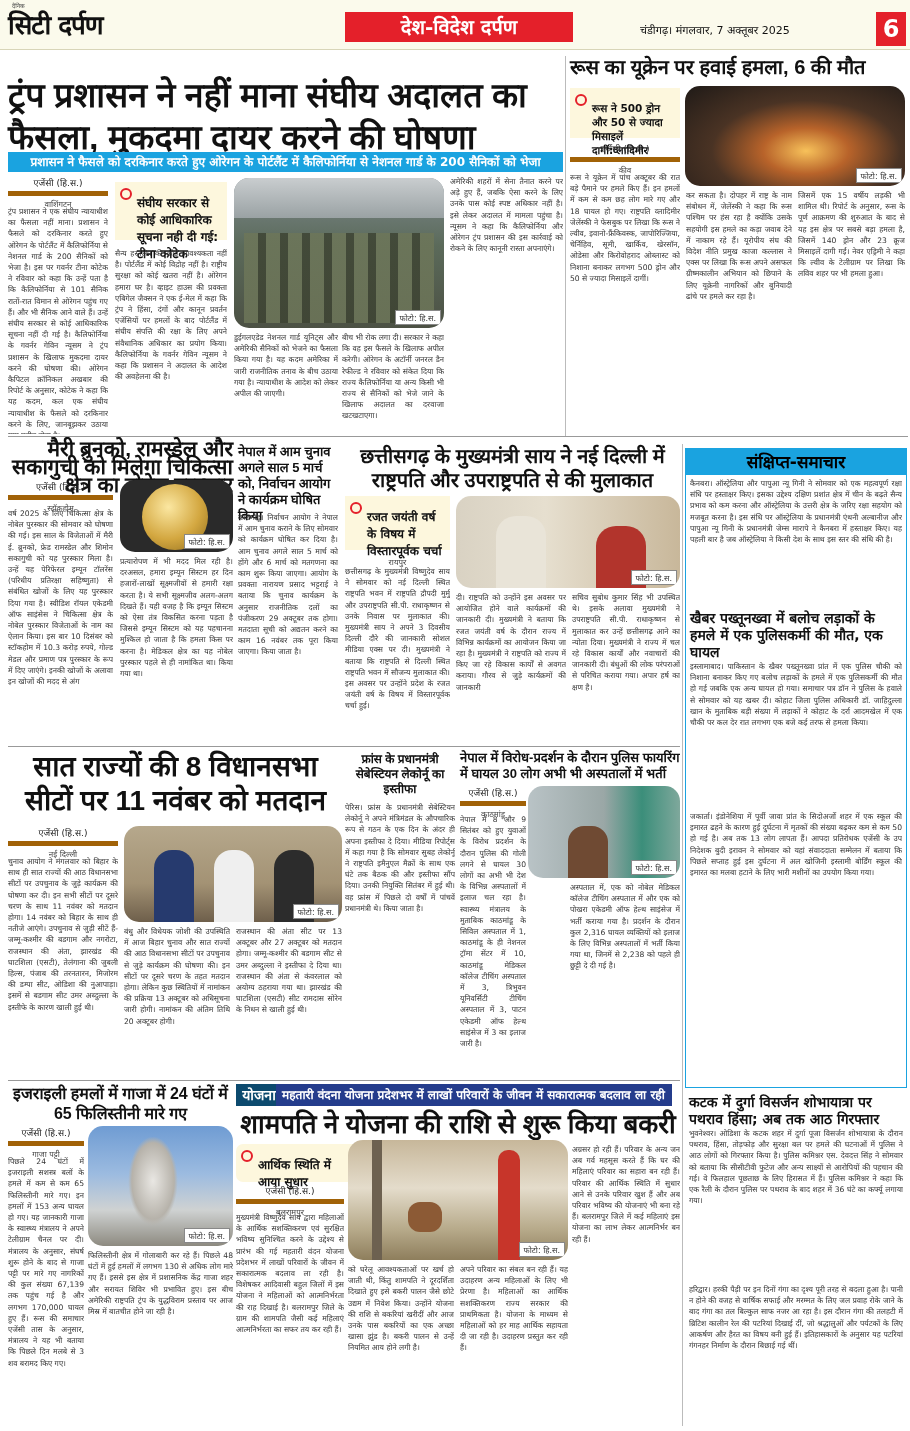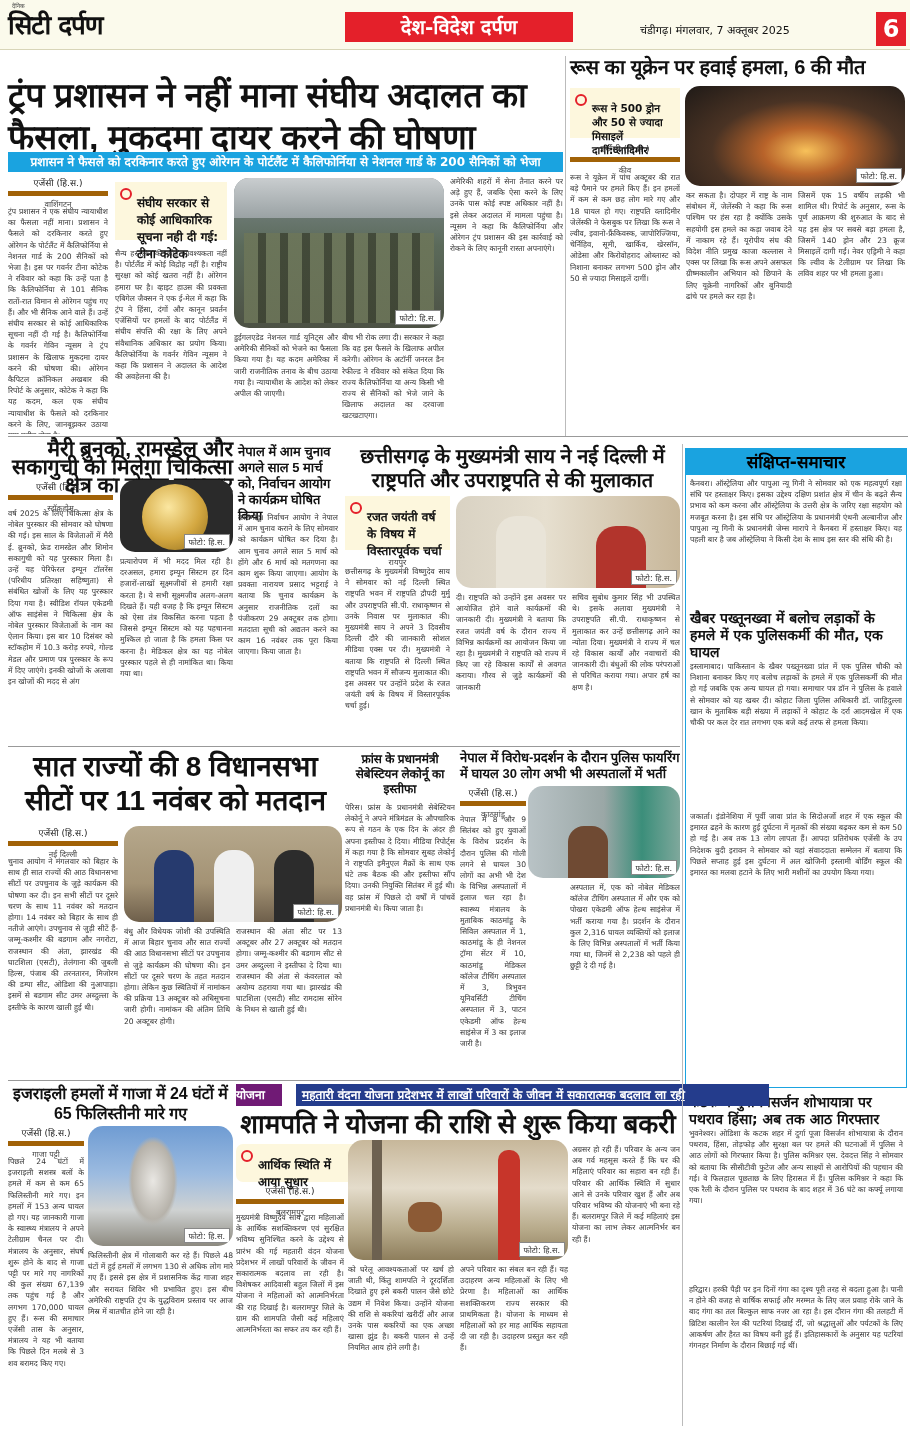--- a/index.html
+++ b/index.html
@@ -17,21 +17,21 @@
   .agency { font-size: 9px; color: #222; text-align: center; border-bottom: 5px solid #a16207; padding-bottom: 2px; }
   .place { font-size: 8px; color: #444; text-align: center; margin-top: 2px; }
   .body { font-size: 7.6px; line-height: 11.2px; color: #333; text-align: justify; overflow: hidden; }
   .callout { background: #fdf7dd; font-weight: bold; font-size: 12px; line-height: 17px; padding: 13px 6px 4px 22px; position: absolute; color: #111; }
   .callout .ring { position: absolute; left: 5px; top: 6px; width: 12px; height: 12px; border: 2.5px solid #e4202a; border-radius: 50%; }
   .photo { position: absolute; overflow: hidden; border-radius: 15px; }
   .credit { position: absolute; right: 3px; bottom: 3px; background: #fff; color: #333; font-size: 8px; padding: 1px 4px; border: 1px solid #888; }
   .rule-v { position: absolute; width: 1px; background: #bbb; }
   .brief-head { background: #1aa3e0; color: #000000; font-weight: bold; font-size: 17px; text-align: center; line-height: 26px; }
   .brief-title { font-weight: bold; font-size: 14px; line-height: 17px; color: #111; }
-  .yojana-tag { background: #701a75; color: #fff; font-weight: bold; font-size: 12px; line-height: 22px; text-align: left; }
+  .yojana-tag { background: #0c4a6e; color: #fff; font-weight: bold; font-size: 14px; line-height: 22px; text-align: center; }
   .yojana-strip { background: #243c8c; color: #fff; font-weight: bold; font-size: 12px; line-height: 22px; padding-left: 6px; white-space: nowrap; overflow: hidden; }
   .box-border { border: 1px solid #1aa3e0; }
 </style>
 </head>
 <body>
 
 <div class="abs masthead">
   <div class="abs logo-sub">दैनिक</div>
   <div class="abs logo">सिटी दर्पण</div>
   <div class="abs section-banner">देश-विदेश दर्पण</div>
@@ -162,21 +162,21 @@
   <div class="place">गाजा पट्टी</div>
 </div>
 <div class="photo" style="left:88px;top:1126px;width:145px;height:120px;background:linear-gradient(180deg,#6f9cd3 0%,#9cbbe0 40%,#cfd2d2 70%,#8d8a80 100%);">
   <div class="abs" style="left:40px;top:10px;width:50px;height:90px;background:radial-gradient(ellipse,#e9e7e3 0%,#b6b2aa 60%,transparent 70%);"></div>
   <span class="credit">फोटो: हि.स.</span>
 </div>
 <div class="abs body" style="left:8px;top:1156px;width:76px;height:270px;">पिछले 24 घंटों में इजराइली सशस्त्र बलों के हमले में कम से कम 65 फिलिस्तीनी मारे गए। इन हमलों में 153 अन्य घायल हो गए। यह जानकारी गाजा के स्वास्थ्य मंत्रालय ने अपने टेलीग्राम चैनल पर दी। मंत्रालय के अनुसार, संघर्ष शुरू होने के बाद से गाजा पट्टी पर मारे गए नागरिकों की कुल संख्या 67,139 तक पहुंच गई है और लगभग 170,000 घायल हुए हैं। रूस की समाचार एजेंसी तास के अनुसार, मंत्रालय ने यह भी बताया कि पिछले दिन मलबे से 3 शव बरामद किए गए।</div>
 <div class="abs body" style="left:88px;top:1250px;width:145px;height:176px;">फिलिस्तीनी क्षेत्र में गोलाबारी कर रहे हैं। पिछले 48 घंटों में हुई हमलों में लगभग 130 से अधिक लोग मारे गए हैं। इससे इस क्षेत्र में प्रशासनिक केंद्र गाजा शहर और सरायत शिविर भी प्रभावित हुए। इस बीच अमेरिकी राष्ट्रपति ट्रंप के युद्धविराम प्रस्ताव पर आज मिस्र में बातचीत होने जा रही है।</div>
 
 <div class="abs yojana-tag" style="left:236px;top:1084px;width:46px;height:22px;">योजना</div>
-<div class="abs yojana-strip" style="left:296px;top:1084px;width:473px;height:22px;text-decoration:underline;">महतारी वंदना योजना प्रदेशभर में लाखों परिवारों के जीवन में सकारात्मक बदलाव ला रही</div>
+<div class="abs yojana-strip" style="left:276px;top:1084px;width:396px;height:22px;">महतारी वंदना योजना प्रदेशभर में लाखों परिवारों के जीवन में सकारात्मक बदलाव ला रही</div>
 <div class="abs hl" style="left:236px;top:1108px;width:444px;font-size:26px;line-height:32px;text-align:center;">शामपति ने योजना की राशि से शुरू किया बकरी पालन</div>
 <div class="callout" style="left:236px;top:1144px;width:123px;height:38px;border-radius:7px;">
   <span class="ring"></span>
   <span>आर्थिक स्थिति में आया सुधार</span>
 </div>
 <div class="abs" style="left:236px;top:1184px;width:108px;">
   <div class="agency">एजेंसी (हि.स.)</div>
   <div class="place">बलरामपुर</div>
 </div>
 <div class="abs body" style="left:236px;top:1212px;width:108px;height:214px;">मुख्यमंत्री विष्णुदेव साय द्वारा महिलाओं के आर्थिक सशक्तिकरण एवं सुरक्षित भविष्य सुनिश्चित करने के उद्देश्य से प्रारंभ की गई महतारी वंदन योजना प्रदेशभर में लाखों परिवारों के जीवन में सकारात्मक बदलाव ला रही है। विशेषकर आदिवासी बहुल जिलों में इस योजना ने महिलाओं को आत्मनिर्भरता की राह दिखाई है। बलरामपुर जिले के ग्राम की शामपति जैसी कई महिलाएं आत्मनिर्भरता का सफर तय कर रही हैं।</div>

